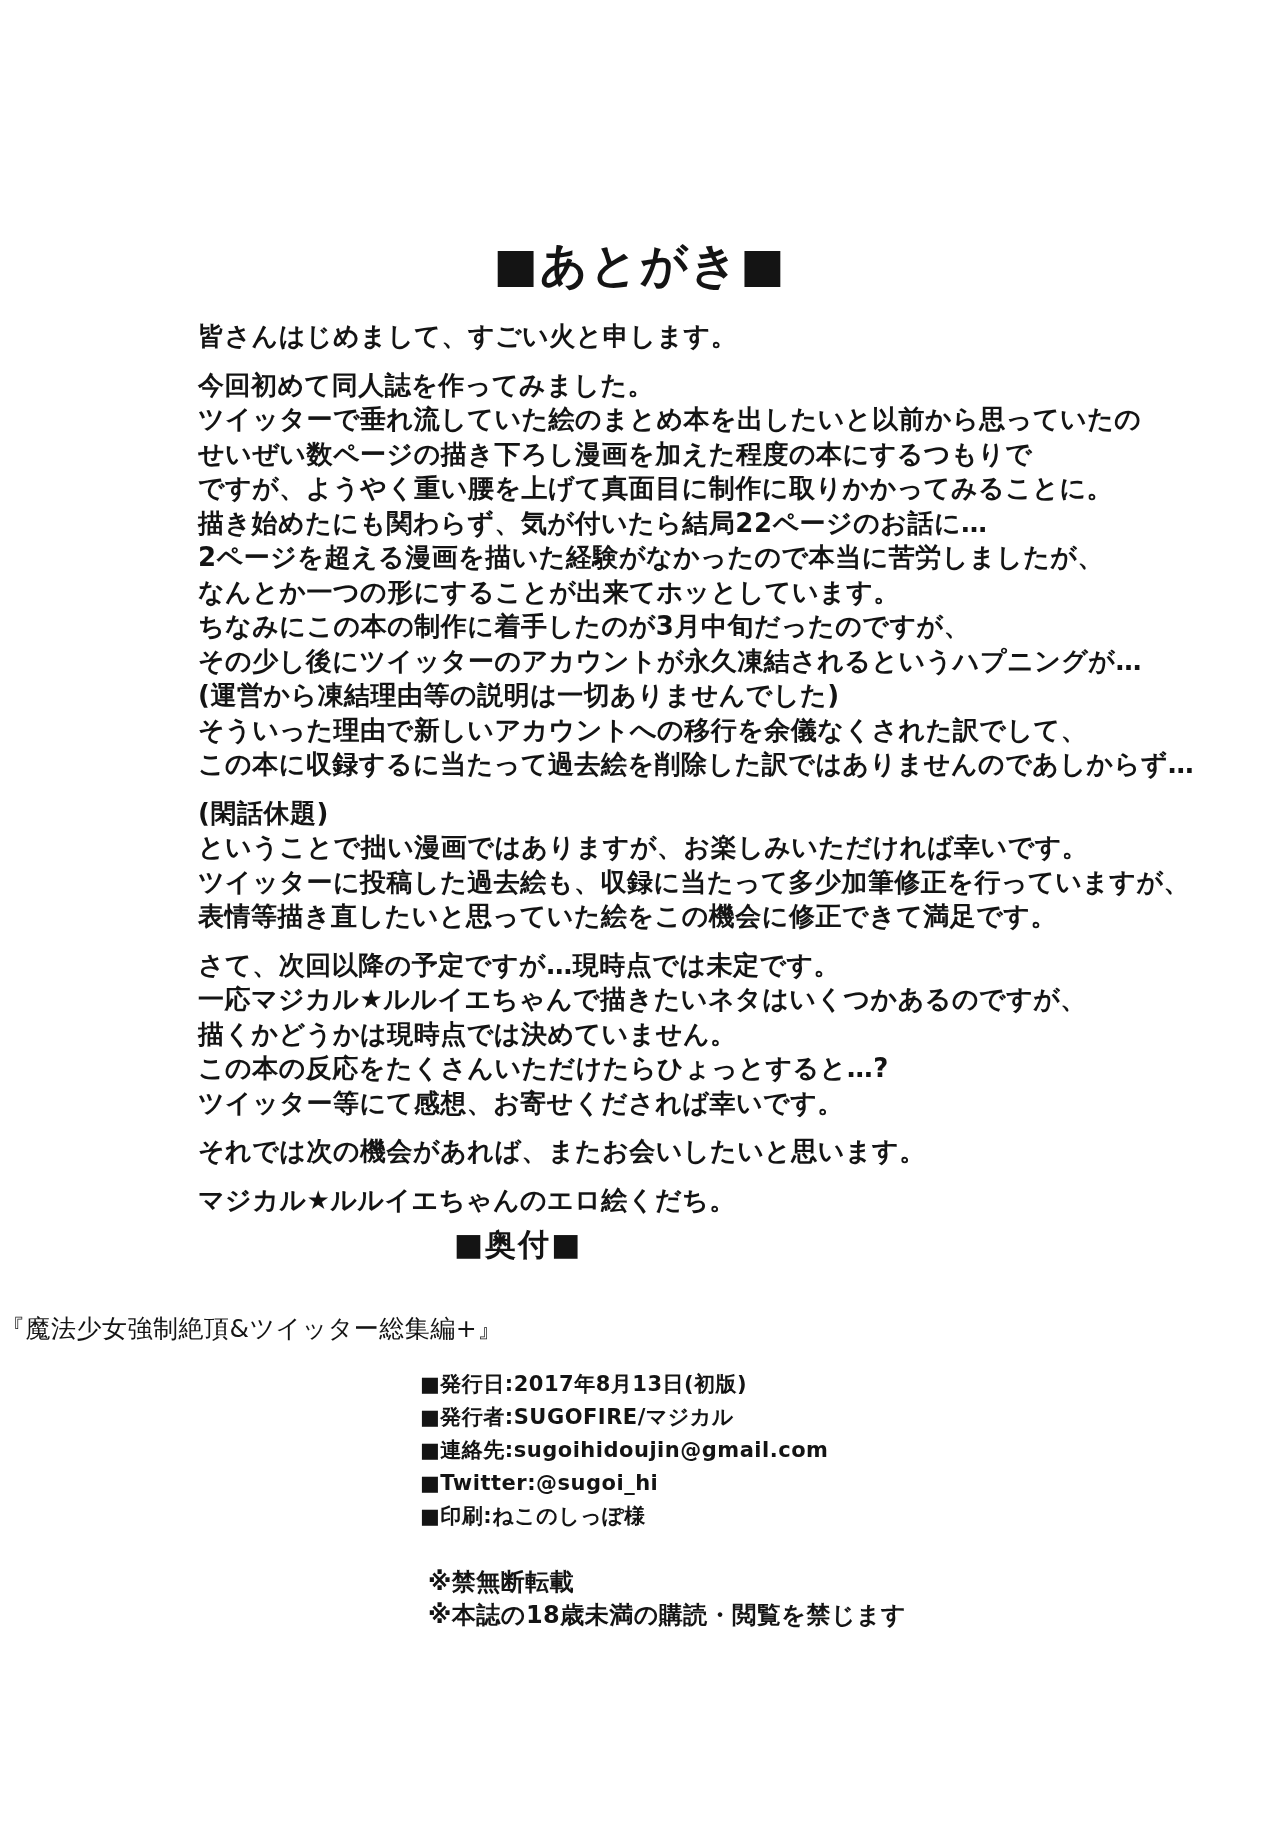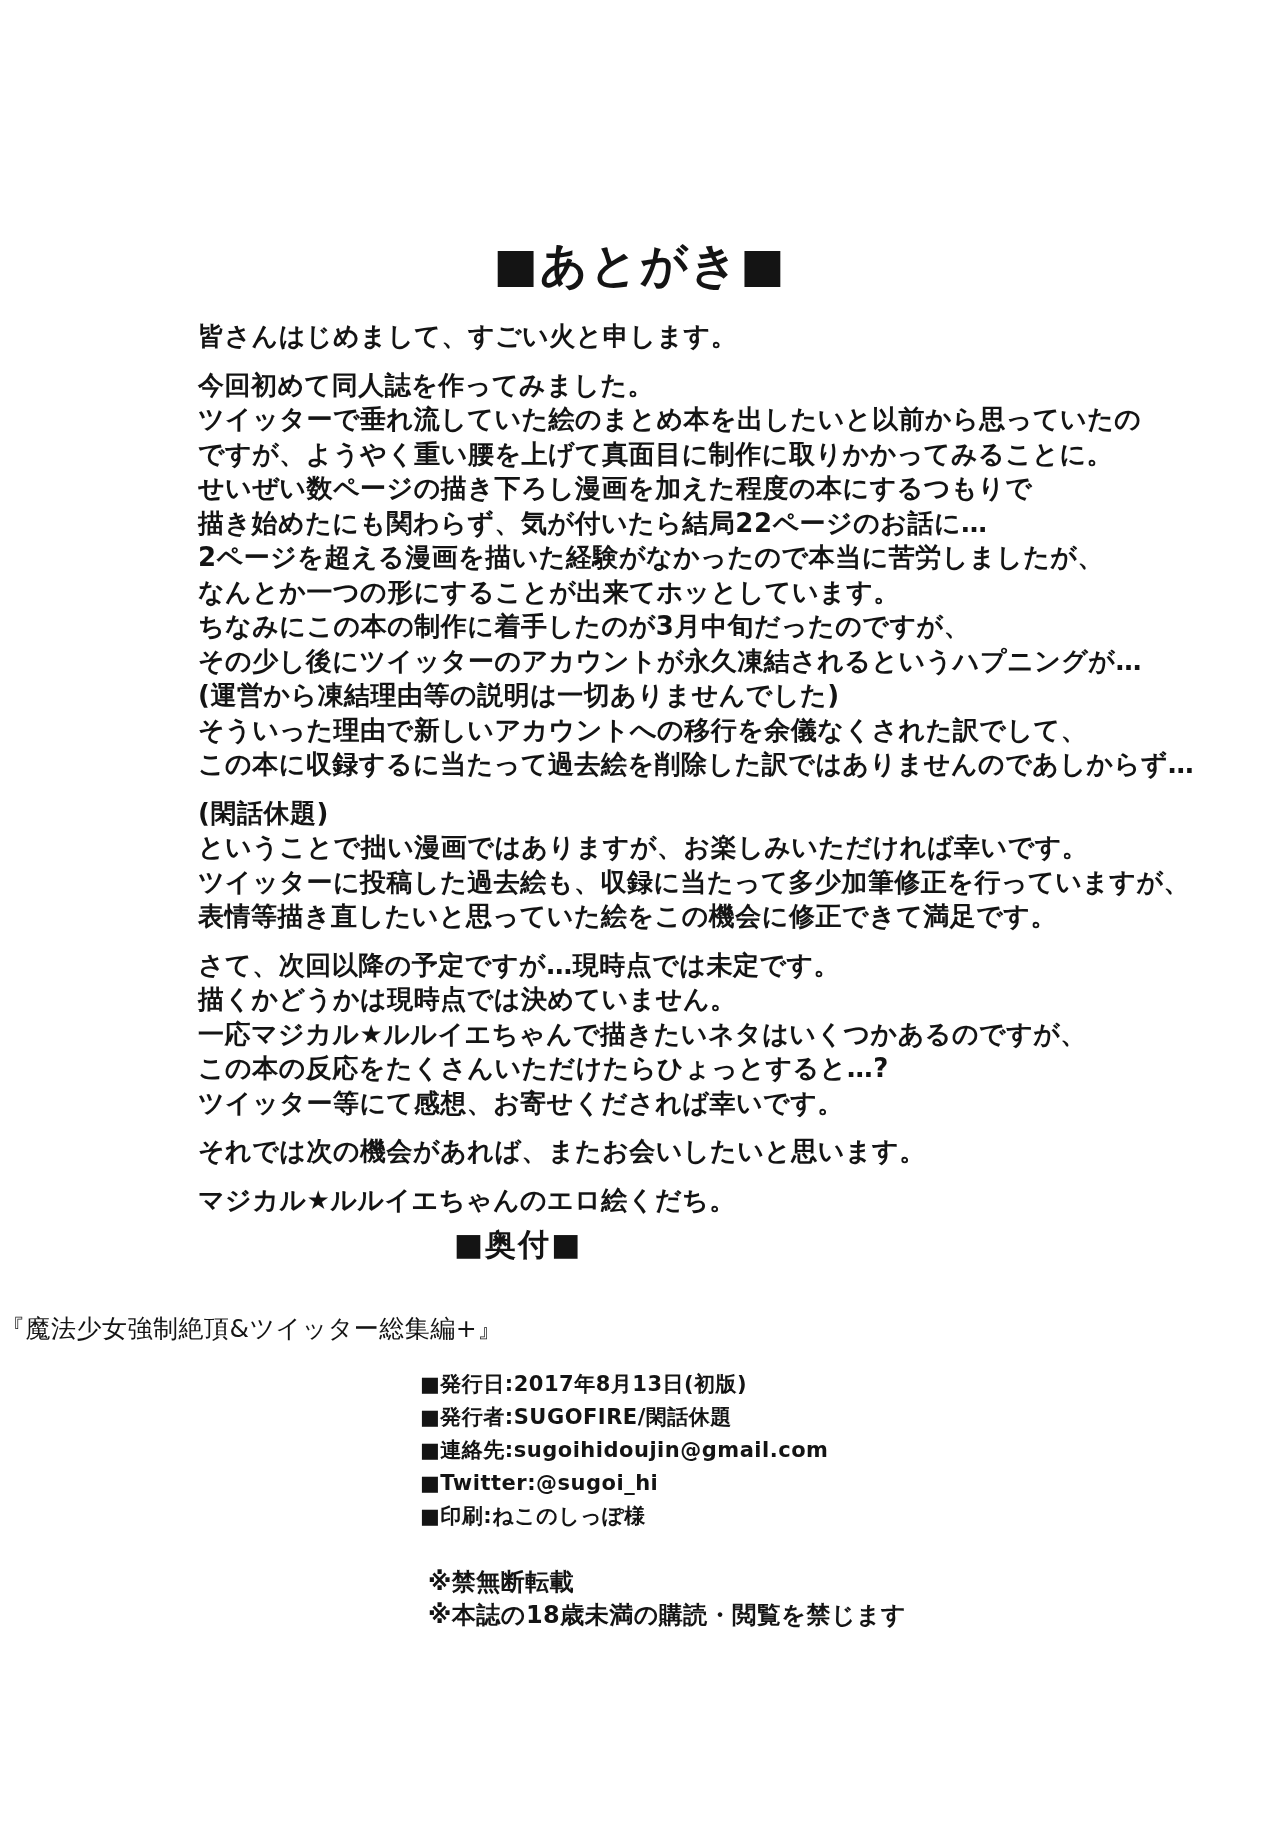--- a/index.html
+++ b/index.html
@@ -95,64 +95,64 @@
 
   <div class="afterword-body">
 
     <div class="para">
       <div class="line">皆さんはじめまして、すごい火と申します。</div>
     </div>
 
     <div class="para">
       <div class="line">今回初めて同人誌を作ってみました。</div>
       <div class="line">ツイッターで垂れ流していた絵のまとめ本を出したいと以前から思っていたの</div>
+      <div class="line">せいぜい数ページの描き下ろし漫画を加えた程度の本にするつもりで</div>
       <div class="line">ですが、ようやく重い腰を上げて真面目に制作に取りかかってみることに。</div>
-      <div class="line">せいぜい数ページの描き下ろし漫画を加えた程度の本にするつもりで</div>
       <div class="line">描き始めたにも関わらず、気が付いたら結局22ページのお話に…</div>
       <div class="line">2ページを超える漫画を描いた経験がなかったので本当に苦労しましたが、</div>
       <div class="line">なんとか一つの形にすることが出来てホッとしています。</div>
       <div class="line">ちなみにこの本の制作に着手したのが3月中旬だったのですが、</div>
       <div class="line">その少し後にツイッターのアカウントが永久凍結されるというハプニングが…</div>
       <div class="line">(運営から凍結理由等の説明は一切ありませんでした)</div>
       <div class="line">そういった理由で新しいアカウントへの移行を余儀なくされた訳でして、</div>
       <div class="line">この本に収録するに当たって過去絵を削除した訳ではありませんのであしからず…</div>
     </div>
 
     <div class="para">
       <div class="line">(閑話休題)</div>
       <div class="line">ということで拙い漫画ではありますが、お楽しみいただければ幸いです。</div>
       <div class="line">ツイッターに投稿した過去絵も、収録に当たって多少加筆修正を行っていますが、</div>
       <div class="line">表情等描き直したいと思っていた絵をこの機会に修正できて満足です。</div>
     </div>
 
     <div class="para">
       <div class="line">さて、次回以降の予定ですが…現時点では未定です。</div>
+      <div class="line">一応マジカル★ルルイエちゃんで描きたいネタはいくつかあるのですが、</div>
       <div class="line">描くかどうかは現時点では決めていません。</div>
-      <div class="line">一応マジカル★ルルイエちゃんで描きたいネタはいくつかあるのですが、</div>
       <div class="line">この本の反応をたくさんいただけたらひょっとすると…?</div>
       <div class="line">ツイッター等にて感想、お寄せくだされば幸いです。</div>
     </div>
 
     <div class="para">
       <div class="line">それでは次の機会があれば、またお会いしたいと思います。</div>
     </div>
 
     <div class="para">
       <div class="line">マジカル★ルルイエちゃんのエロ絵くだち。</div>
     </div>
 
   </div>
 
   <div class="colophon-heading">■奥付■</div>
 
   <div class="colophon-title">『魔法少女強制絶頂&amp;ツイッター総集編+』</div>
 
   <div class="colophon-items">
     <div class="line">■発行日:2017年8月13日(初版)</div>
-    <div class="line">■発行者:SUGOFIRE/閑話休題</div>
+    <div class="line">■発行者:SUGOFIRE/マジカル</div>
     <div class="line">■連絡先:sugoihidoujin@gmail.com</div>
     <div class="line">■Twitter:@sugoi_hi</div>
     <div class="line">■印刷:ねこのしっぽ様</div>
   </div>
 
   <div class="colophon-notices">
     <div class="line">※禁無断転載</div>
     <div class="line">※本誌の18歳未満の購読・閲覧を禁じます</div>
   </div>
 

